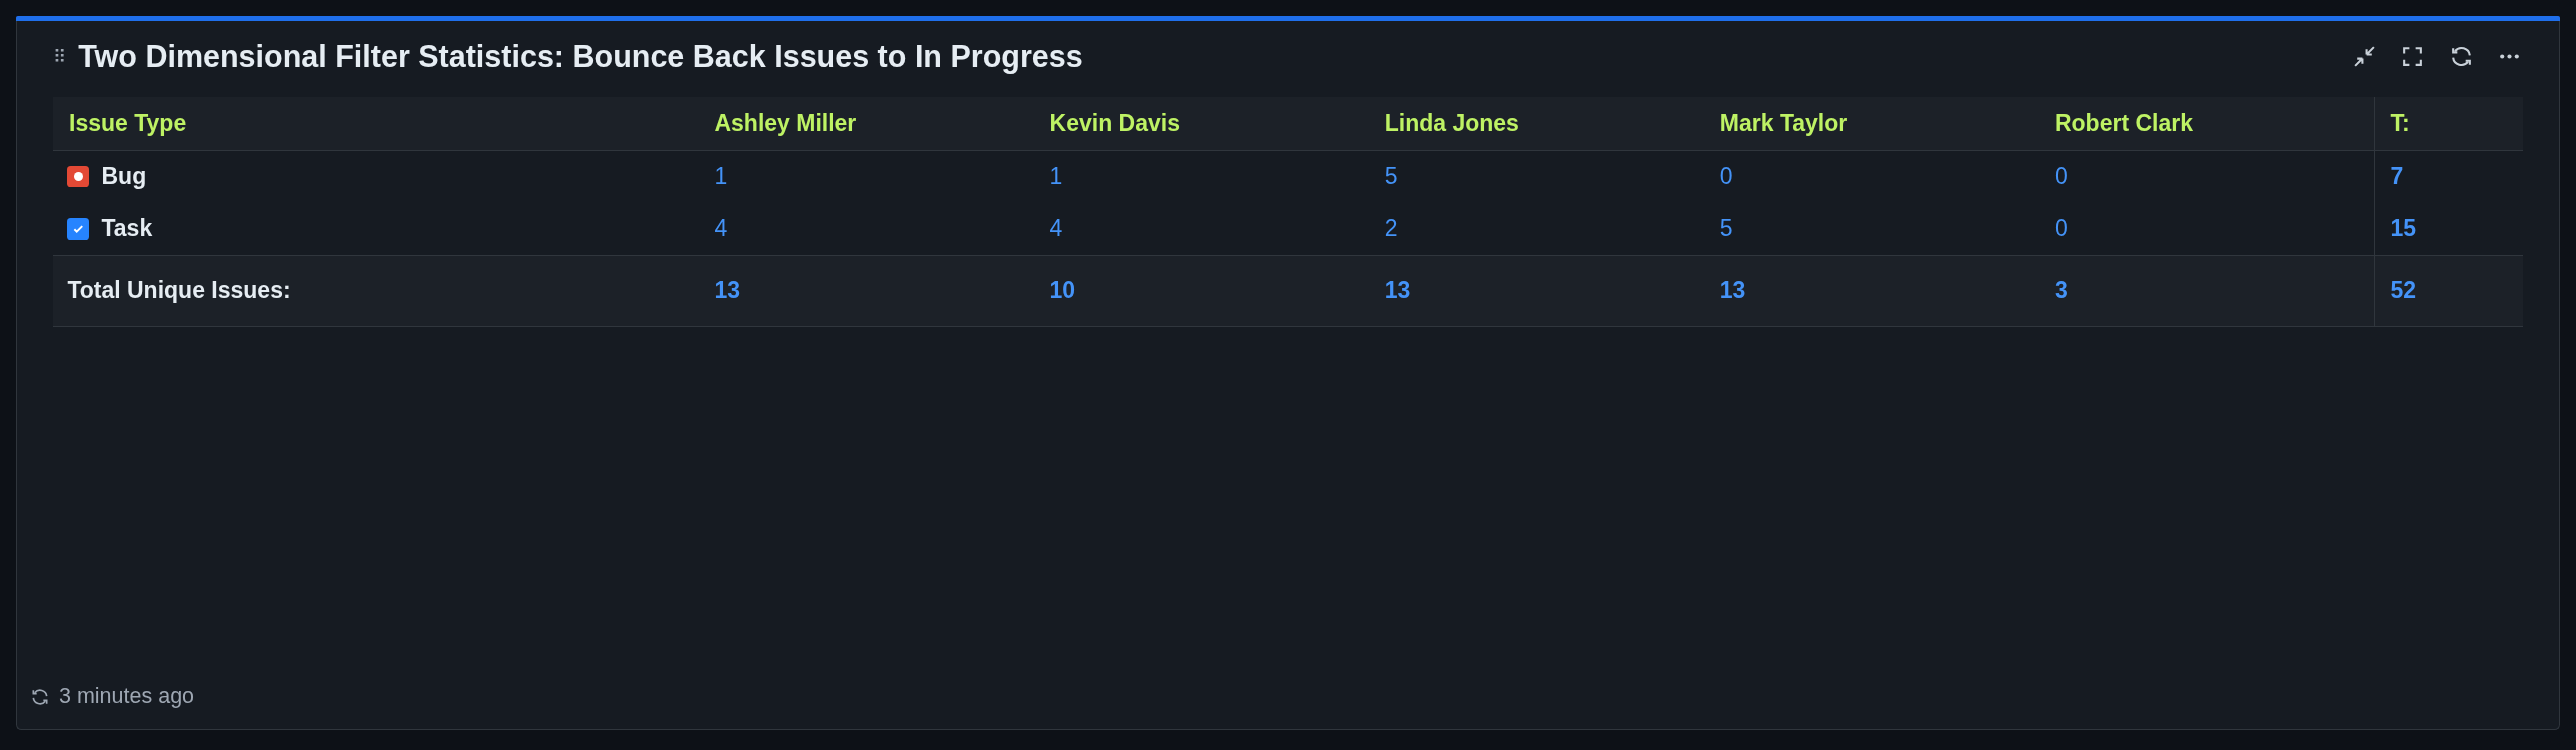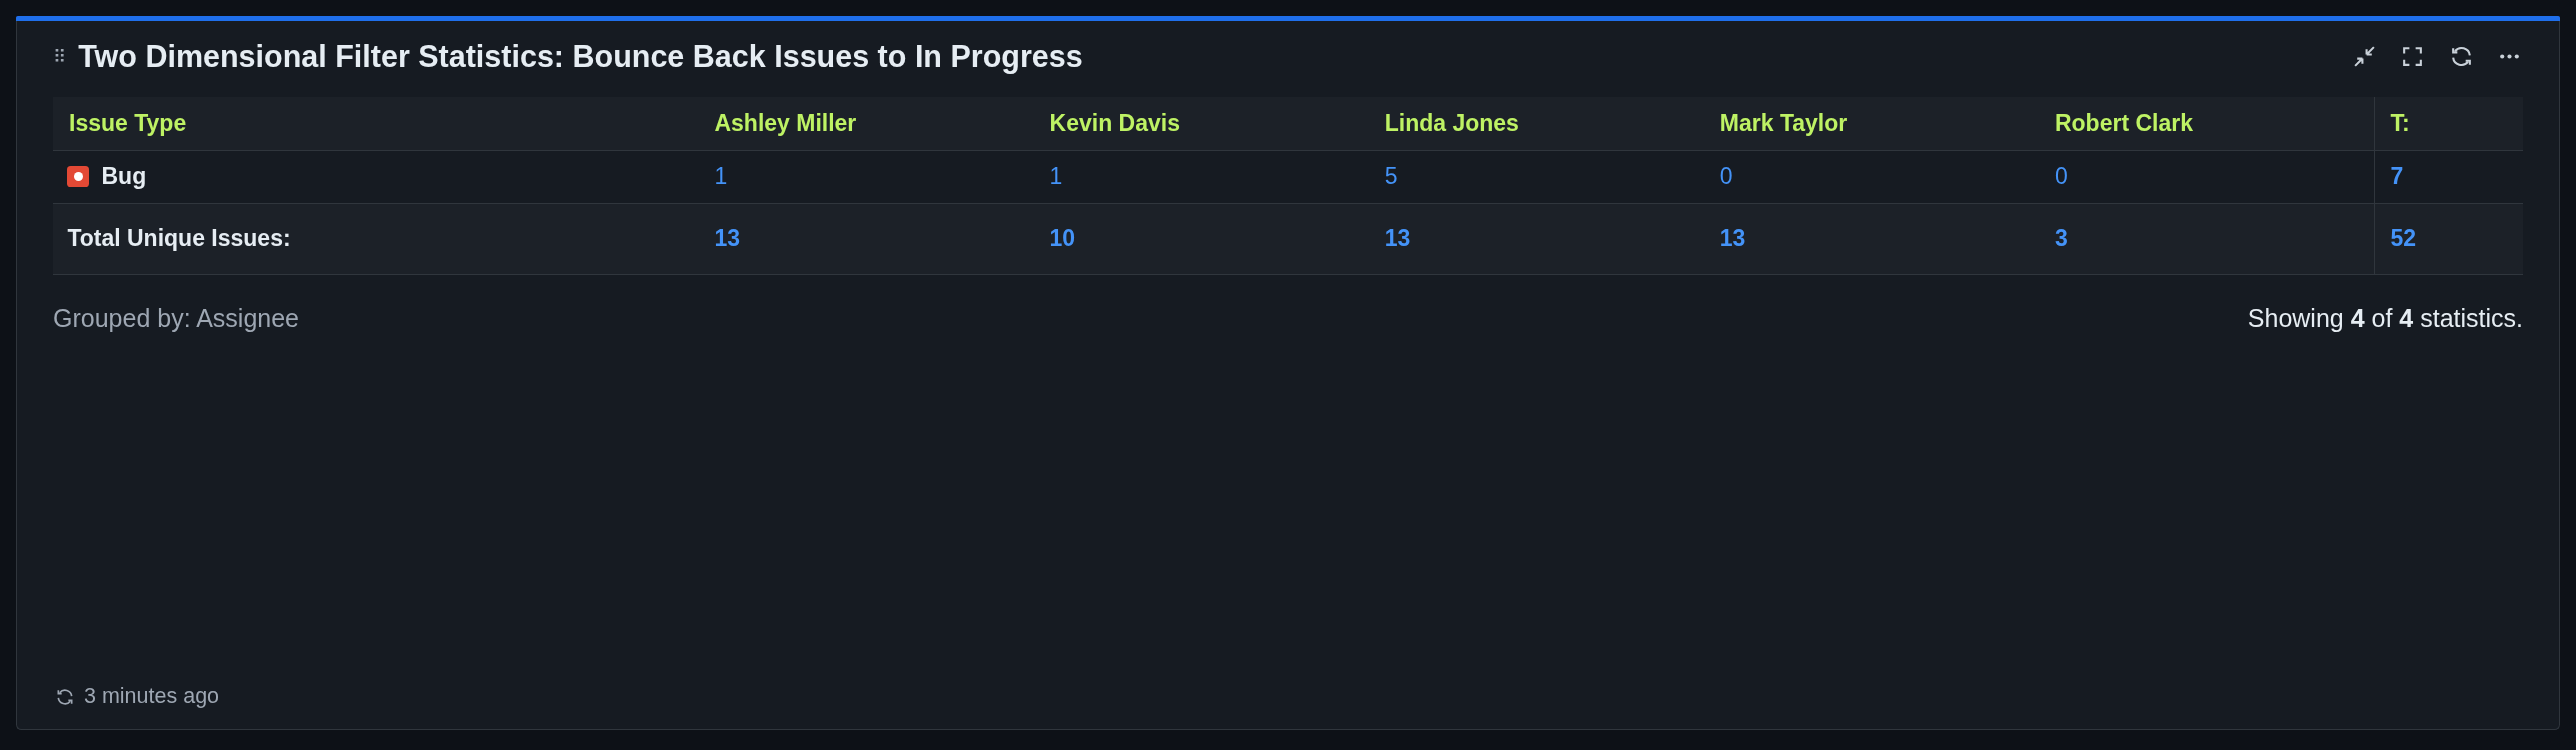--- a/index.html
+++ b/index.html
@@ -142,21 +142,21 @@
     font-size: 25px;
     color: #9ea7b3;
   }
   .footer-row .right {
     color: #e6edf3;
   }
   .footer-row .right b { font-weight: 700; }
 
   .updated-row {
     position: absolute;
-    left: 38px;
+    left: 13px;
     bottom: 20px;
     display: flex;
     align-items: center;
     gap: 9px;
     color: #9ea7b3;
     font-size: 21.5px;
   }
   .updated-row svg { width: 20px; height: 20px; }
 </style>
 </head>
@@ -216,38 +216,50 @@
               <span class="type-label">Bug</span>
             </div>
           </td>
           <td><a class="num">1</a></td>
           <td><a class="num">1</a></td>
           <td><a class="num">5</a></td>
           <td><a class="num">0</a></td>
           <td><a class="num">0</a></td>
           <td class="last"><a class="num">7</a></td>
         </tr>
+        <tr>
+          <td class="first">
+            <div class="type-cell">
+              <span class="itype itype-task">
+                <svg viewBox="0 0 16 16">
+                  <path d="M3 8l3 3 7-7" stroke="#fff" stroke-width="2.5" fill="none"></path>
+                </svg>
+              </span>
+              <span class="type-label">Task</span>
+            </div>
+          </td>
+          <td><a class="num">4</a></td>
+          <td><a class="num">4</a></td>
+          <td><a class="num">2</a></td>
+          <td><a class="num">5</a></td>
+          <td><a class="num">0</a></td>
+          <td class="last"><a class="num">15</a></td>
+        </tr>
         <tr class="total">
           <td class="first">Total Unique Issues:</td>
           <td><a class="num">13</a></td>
           <td><a class="num">10</a></td>
           <td><a class="num">13</a></td>
           <td><a class="num">13</a></td>
           <td><a class="num">3</a></td>
           <td class="last"><a class="num">52</a></td>
         </tr>
       </tbody>
   </table>
 
-  <div class="footer-row">
-    <div class="left">Grouped by: Assignee</div>
-    <div class="right">
-      <span>Showing </span><b>4</b><span> of </span><b>4</b><span> statistics.</span>
-    </div>
-  </div>
 
   <div class="updated-row">
     <svg viewBox="0 0 24 24" stroke="currentColor" fill="none" stroke-width="2">
       <path d="M20 11 A8 8 0 0 0 5.7 7 M4 13 A8 8 0 0 0 18.3 17"></path>
       <path d="M4 4 V8 H8 M20 20 V16 H16"></path>
     </svg>
     <span>3 minutes ago</span>
   </div>
 
 </div>

